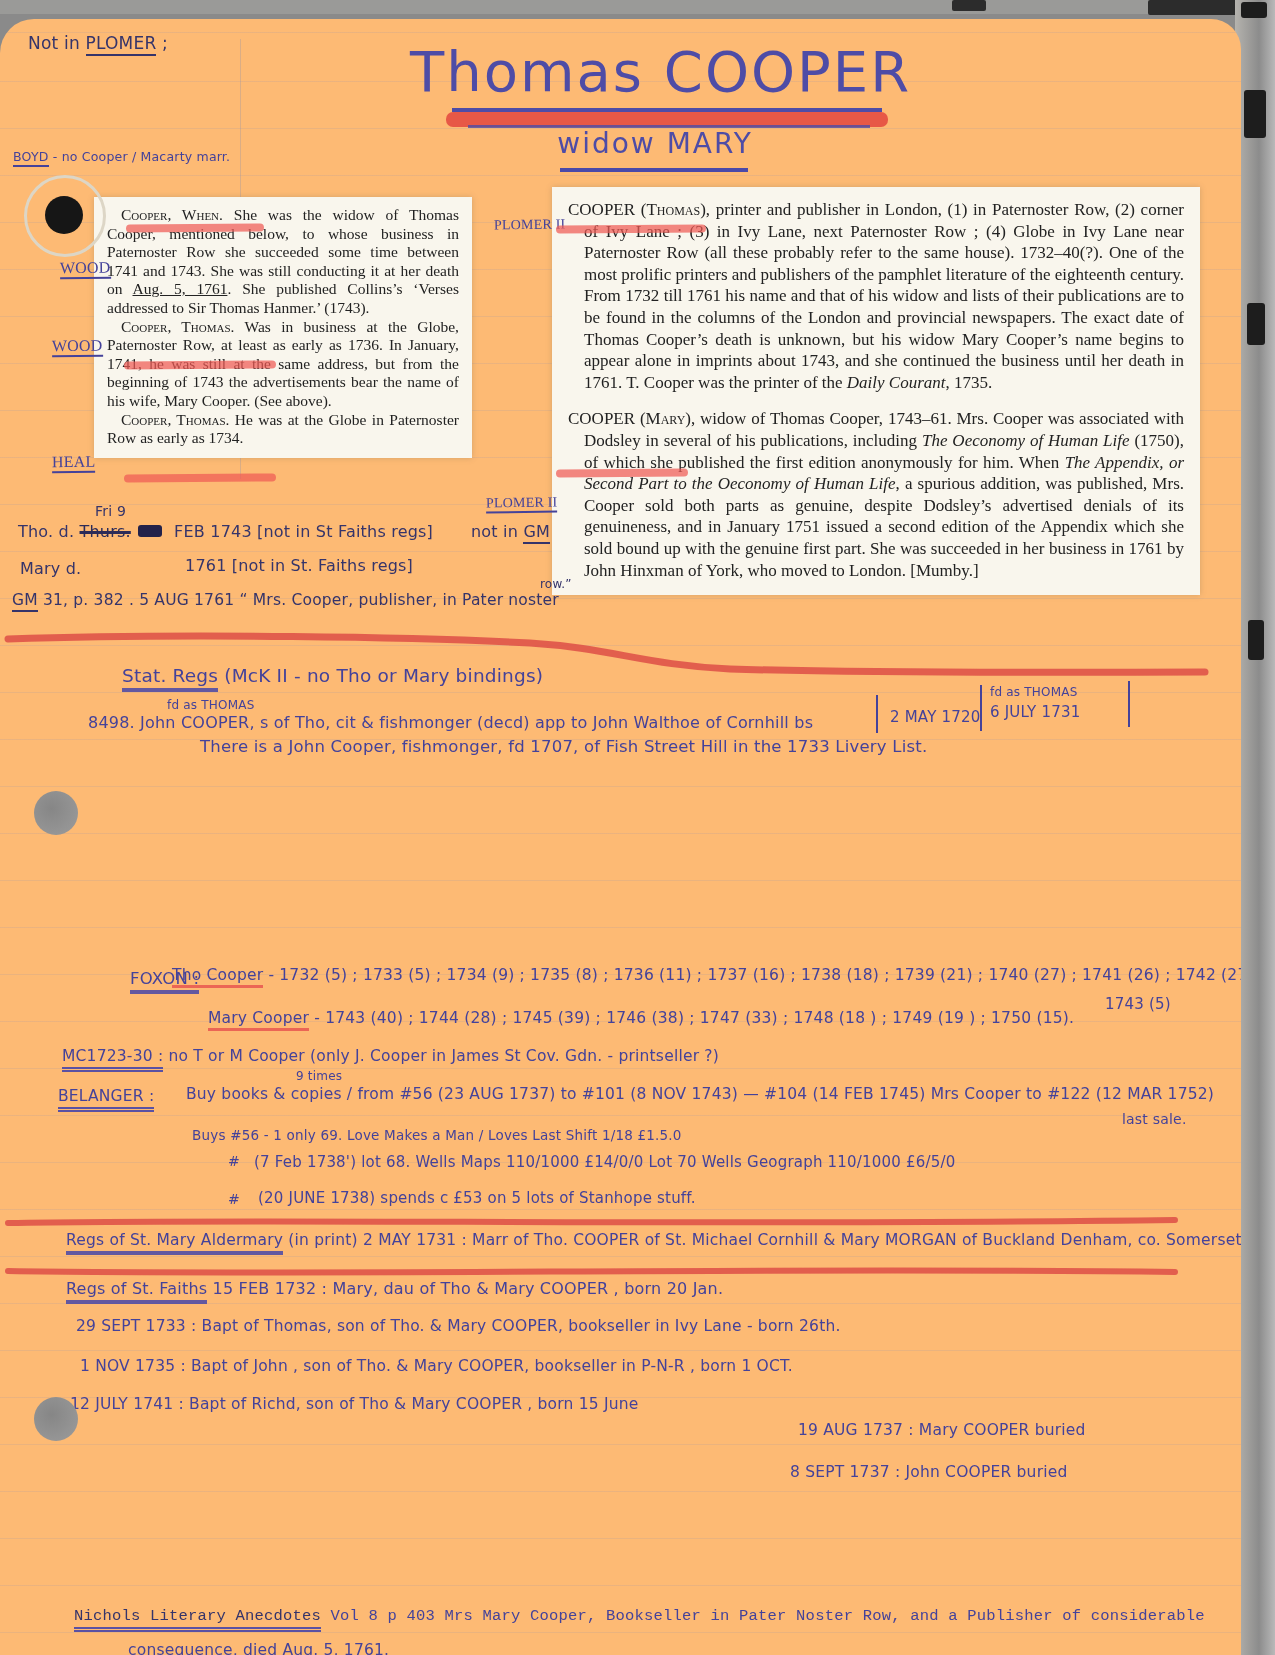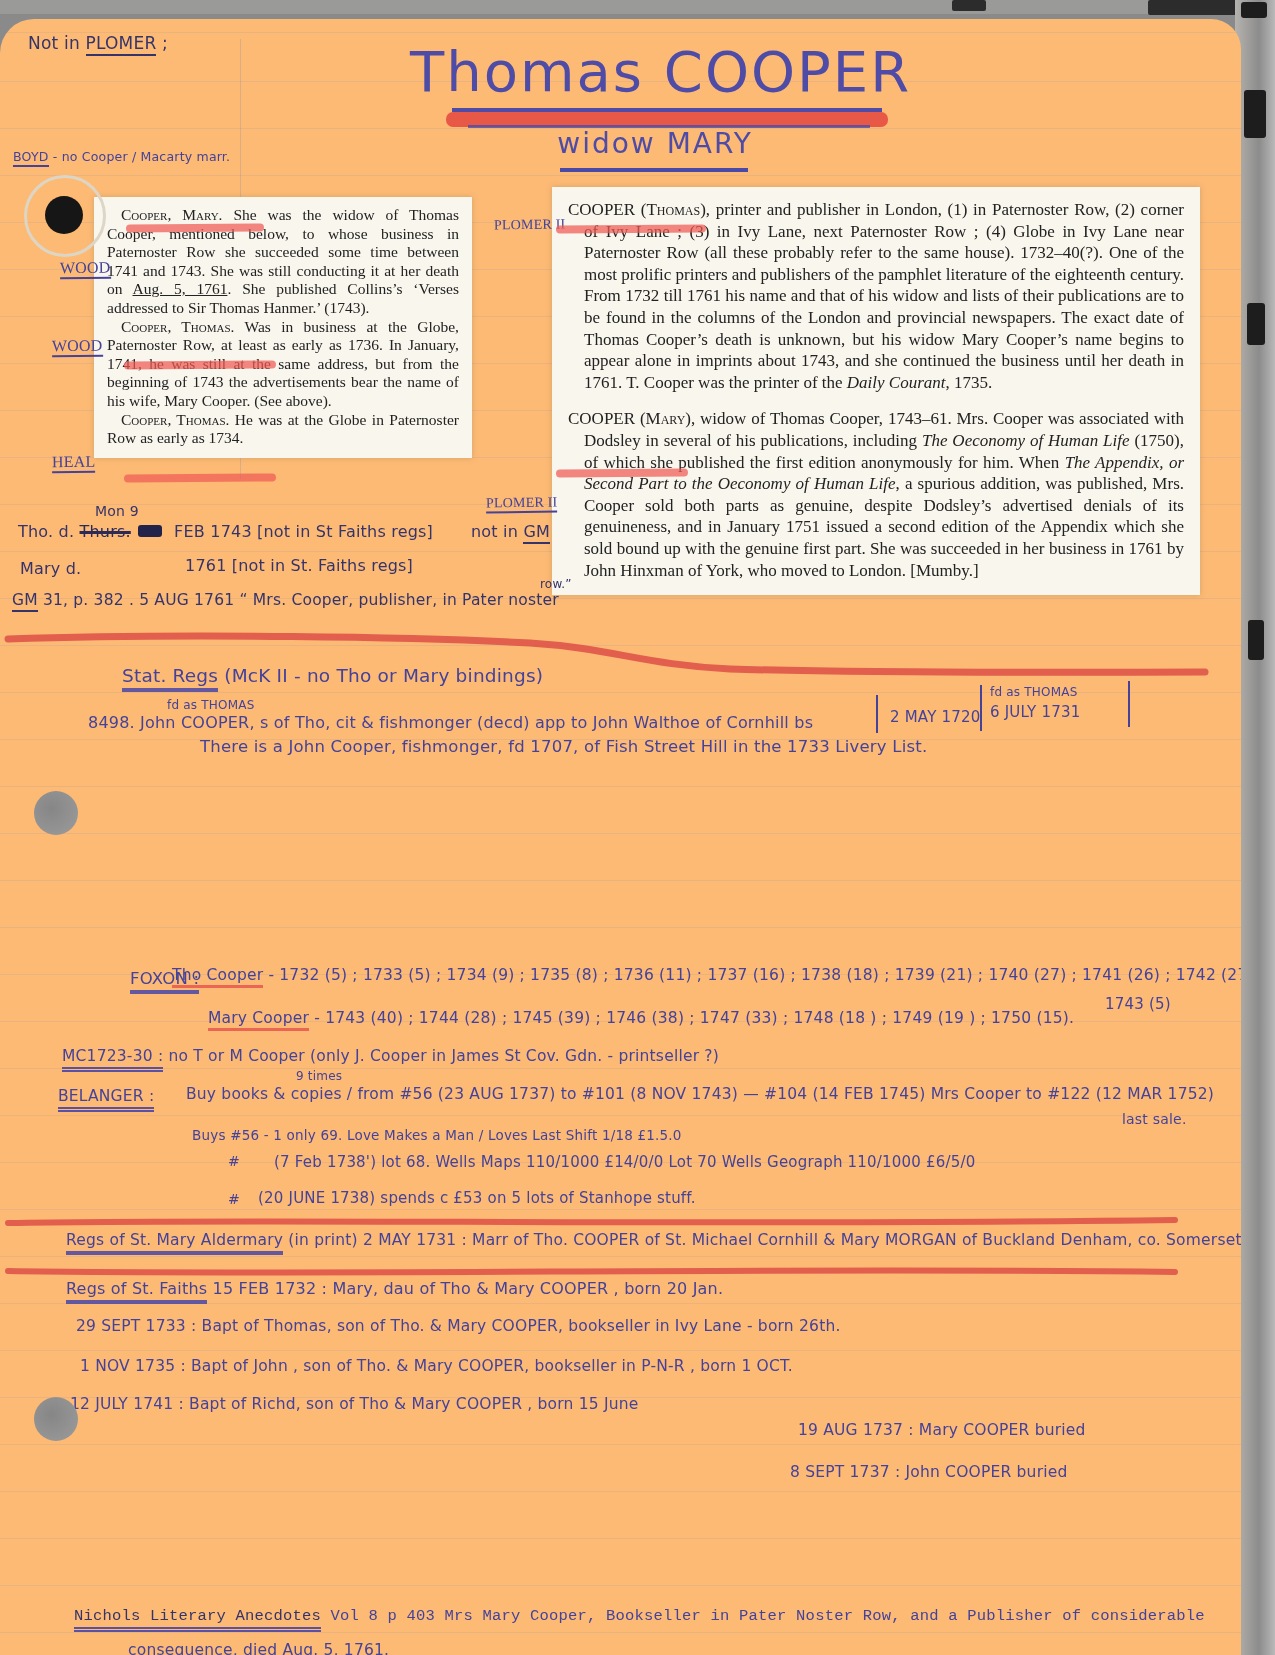--- a/index.html
+++ b/index.html
@@ -85,21 +85,21 @@
     <div class="bar" style="left:468px;top:106px;width:402px;height:3px;background:rgba(78,76,166,.8);"></div>
 
     <div class="hw title" style="left:525px;top:108px;width:260px;font-size:28px;color:#4e4ca6;">widow MARY</div>
     <div class="bar" style="left:560px;top:149px;width:188px;height:4px;background:#4b49a8;"></div>
 
     <div class="hw" style="left:13px;top:130px;font-size:12.5px;">
       <span class="ul-ink">BOYD</span><span> - no Cooper / Macarty marr.</span>
     </div>
 
     <div class="clip clip-left">
-      <p><span class="sc">Cooper, Mary.</span><span>  She was the widow of Thomas Cooper, mentioned below, to whose business in Paternoster Row she succeeded some time between 1741 and 1743.  She was still conducting it at her death on </span><span style="text-decoration: underline;">Aug. 5, 1761</span><span>.  She published Collins’s ‘Verses addressed to Sir Thomas Hanmer.’ (1743).</span></p>
+      <p><span class="sc">Cooper, When.</span><span>  She was the widow of Thomas Cooper, mentioned below, to whose business in Paternoster Row she succeeded some time between 1741 and 1743.  She was still conducting it at her death on </span><span style="text-decoration: underline;">Aug. 5, 1761</span><span>.  She published Collins’s ‘Verses addressed to Sir Thomas Hanmer.’ (1743).</span></p>
       <p><span class="sc">Cooper, Thomas.</span><span>  Was in business at the Globe, Paternoster Row, at least as early as 1736.  In January, 1741, he was still at the same address, but from the beginning of 1743 the advertisements bear the name of his wife, Mary Cooper.  (See above).</span></p>
       <p><span class="sc">Cooper, Thomas.</span><span>  He was at the Globe in Paternoster Row as early as 1734.</span></p>
     </div>
     <div class="red-mark" style="left:126px;top:205px;width:138px;transform:rotate(-.5deg);"></div>
     <div class="red-mark" style="left:124px;top:342px;width:152px;transform:rotate(-.4deg);"></div>
     <div class="red-mark" style="left:124px;top:455px;width:152px;transform:rotate(-.4deg);"></div>
 
     <div class="hw tilt" style="left:60px;top:240px;font-size:16px;"><span class="ul-ink">WOOD</span></div>
     <div class="hw tilt" style="left:52px;top:318px;font-size:16px;"><span class="ul-ink">WOOD</span></div>
     <div class="hw tilt" style="left:52px;top:434px;font-size:16px;"><span class="ul-ink">HEAL</span></div>
@@ -107,21 +107,21 @@
     <div class="clip clip-right">
       <p><span>COOPER (</span><span class="sc">Thomas</span><span>), printer and publisher in London, (1) in Paternoster Row, (2) corner of Ivy Lane ; (3) in Ivy Lane, next Paternoster Row ; (4) Globe in Ivy Lane near Paternoster Row (all these probably refer to the same house). 1732–40(?).  One of the most prolific printers and publishers of the pamphlet literature of the eighteenth century.  From 1732 till 1761 his name and that of his widow and lists of their publications are to be found in the columns of the London and provincial newspapers.  The exact date of Thomas Cooper’s death is unknown, but his widow Mary Cooper’s name begins to appear alone in imprints about 1743, and she continued the business until her death in 1761.  T. Cooper was the printer of the </span><span style="font-style: italic;">Daily Courant</span><span>, 1735.</span></p>
       <p><span>COOPER (</span><span class="sc">Mary</span><span>), widow of Thomas Cooper, 1743–61.  Mrs. Cooper was associated with Dodsley in several of his publications, including </span><span style="font-style: italic;">The Oeconomy of Human Life</span><span> (1750), of which she published the first edition anonymously for him.  When </span><span style="font-style: italic;">The Appendix, or Second Part to the Oeconomy of Human Life</span><span>, a spurious addition, was published, Mrs. Cooper sold both parts as genuine, despite Dodsley’s advertised denials of its genuineness, and in January 1751 issued a second edition of the Appendix which she sold bound up with the genuine first part.  She was succeeded in her business in 1761 by John Hinxman of York, who moved to London.  [Mumby.]</span></p>
     </div>
     <div class="red-mark" style="left:556px;top:206px;width:150px;transform:rotate(-.4deg);"></div>
     <div class="red-mark" style="left:556px;top:450px;width:132px;transform:rotate(-.4deg);"></div>
 
     <div class="hw tilt" style="left:494px;top:198px;font-size:14px;">PLOMER II</div>
     <div class="hw tilt" style="left:486px;top:476px;font-size:14px;"><span class="ul-ink">PLOMER II</span></div>
 
-    <div class="hw dark" style="left:95px;top:484px;font-size:14px;">Mon 9</div>
+    <div class="hw dark" style="left:95px;top:484px;font-size:14px;">Fri 9</div>
     <div class="hw dark" style="left:18px;top:503px;font-size:16px;">
       <span>Tho. d. </span><span class="struck">Thurs.</span><span class="blot"></span><span> FEB 1743 </span><span>[not in St Faiths regs]</span><span style="margin-left:38px;">not in </span><span class="ul-ink">GM</span>
     </div>
     <div class="hw dark" style="left:20px;top:540px;font-size:16px;">Mary d.</div>
     <div class="hw dark" style="left:185px;top:537px;font-size:16px;">
       <span>1761 </span><span>[not in St. Faiths regs]</span>
     </div>
     <div class="hw dark" style="left:540px;top:558px;font-size:12px;">row.”</div>
     <div class="hw dark" style="left:12px;top:572px;font-size:15.5px;">
       <span class="ul-ink">GM</span><span> 31, p. 382 .  5 AUG 1761  “ Mrs. Cooper, publisher, in Pater noster</span>
@@ -156,21 +156,21 @@
     <div class="hw" style="left:62px;top:1028px;font-size:15.5px;">
       <span class="ul-dbl">MC1723-30 :</span><span> no T or M Cooper (only J. Cooper in James St Cov. Gdn. - printseller ?)</span>
     </div>
 
     <div class="hw" style="left:296px;top:1050px;font-size:12px;">9 times</div>
     <div class="hw" style="left:58px;top:1068px;font-size:15.5px;"><span class="ul-dbl">BELANGER :</span></div>
     <div class="hw" style="left:186px;top:1066px;font-size:15.5px;">Buy books &amp; copies / from #56 (23 AUG 1737) to #101 (8 NOV 1743)  —  #104 (14 FEB 1745) Mrs Cooper to #122 (12 MAR 1752)</div>
     <div class="hw" style="left:1122px;top:1092px;font-size:14px;">last sale.</div>
     <div class="hw" style="left:192px;top:1108px;font-size:13.5px;">Buys #56 - 1 only   69. Love Makes a Man / Loves Last Shift  1/18   £1.5.0</div>
     <div class="hw" style="left:228px;top:1134px;font-size:14px;">#</div>
-    <div class="hw" style="left:274px;top:1134px;font-size:15px;">(7 Feb 1738')  lot 68. Wells Maps  110/1000  £14/0/0    Lot 70 Wells Geograph  110/1000   £6/5/0</div>
+    <div class="hw" style="left:254px;top:1134px;font-size:15px;">(7 Feb 1738')  lot 68. Wells Maps  110/1000  £14/0/0    Lot 70 Wells Geograph  110/1000   £6/5/0</div>
     <div class="hw" style="left:228px;top:1172px;font-size:14px;">#</div>
     <div class="hw" style="left:258px;top:1170px;font-size:15px;">(20 JUNE 1738) spends c £53 on 5 lots of Stanhope stuff.</div>
 
     <svg class="divider" style="top:1194px;" width="1241" height="20" viewBox="0 0 1241 20">
       <path d="M8 10 C 250 5, 700 13, 1175 7" fill="none" stroke="rgba(221,78,70,.85)" stroke-width="6" stroke-linecap="round"></path>
     </svg>
 
     <div class="hw" style="left:66px;top:1212px;font-size:15.5px;">
       <span class="ul-thick">Regs of St. Mary Aldermary</span><span> (in print)  2 MAY 1731 :  Marr of Tho. COOPER of St. Michael Cornhill &amp; Mary MORGAN of Buckland Denham, co. Somerset.</span>
     </div>

